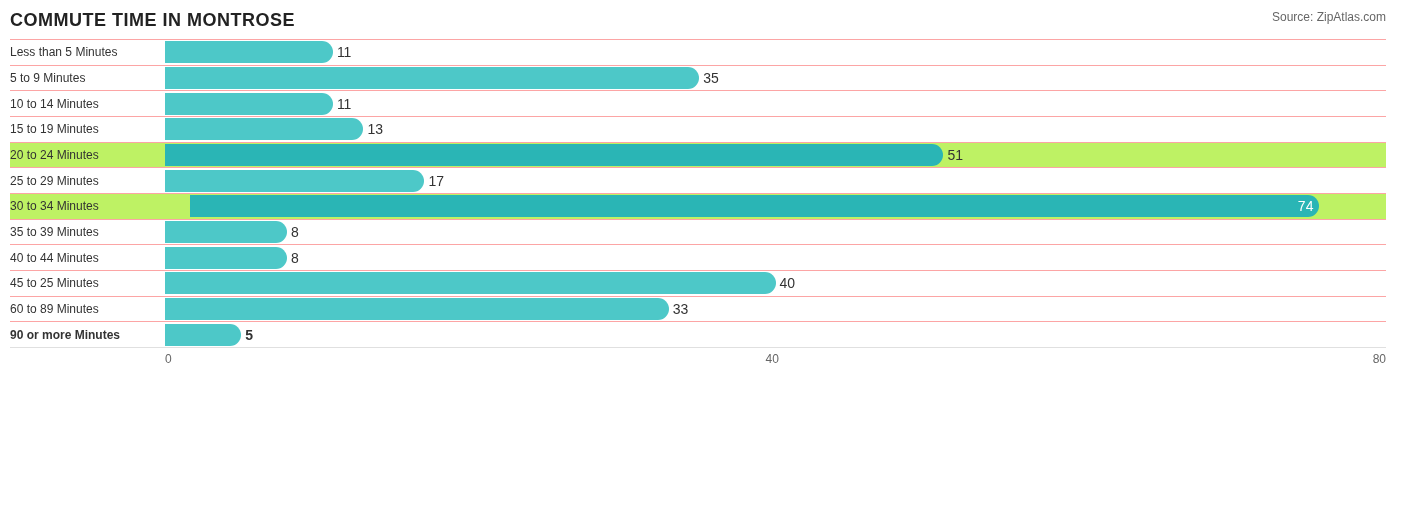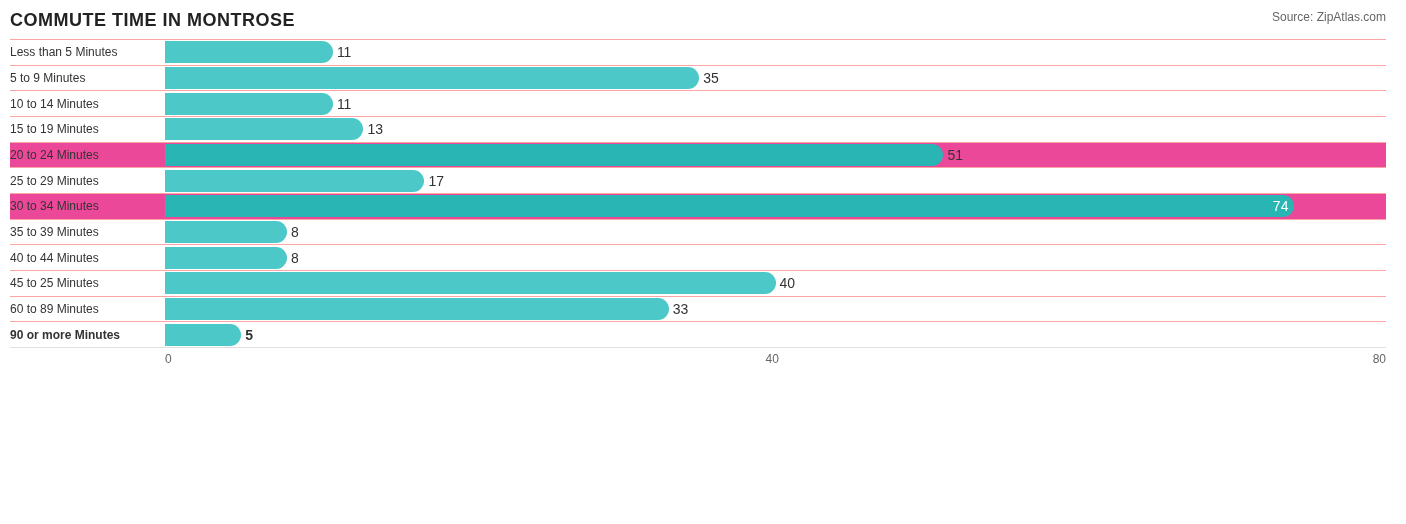--- a/index.html
+++ b/index.html
@@ -42,21 +42,21 @@
       display: flex;
       align-items: center;
       flex: 1;
       border-top: 1px solid #fca5a5;
     }
     .bar-row:last-child {
       border-bottom: 1px solid #e0e0e0;
       font-weight: bold;
     }
     .bar-row.highlighted {
-      background: #ec4899;
+      background: #bef264;
     }
     .bar-label {
       width: 155px;
       min-width: 155px;
       font-size: 12px;
       color: #333;
       padding-right: 5px;
       text-align: left;
     }
     .bar-track {
@@ -158,21 +158,21 @@
       <div class="bar-row">
         <div class="bar-label">25 to 29 Minutes</div>
         <div class="bar-track">
           <span class="bar-value" style="left: calc(21.25% + 4px);">17</span>
           <div class="bar-fill" style="width: 21.25%; --bar-width: 21.25%;"></div>
         </div>
       </div>
       <div class="bar-row highlighted">
         <div class="bar-label">30 to 34 Minutes</div>
         <div class="bar-track">
-          <div class="bar-fill highlighted" style="width: 92.5%; --bar-width: 92.5%;">
+          <div class="bar-fill highlighted" style="width: 92.5%; margin-left: 25px; --bar-width: 92.5%;">
             <span class="bar-value inside">74</span>
           </div>
         </div>
       </div>
       <div class="bar-row">
         <div class="bar-label">35 to 39 Minutes</div>
         <div class="bar-track">
           <span class="bar-value" style="left: calc(10% + 4px);">8</span>
           <div class="bar-fill" style="width: 10%; --bar-width: 10%;"></div>
         </div>

